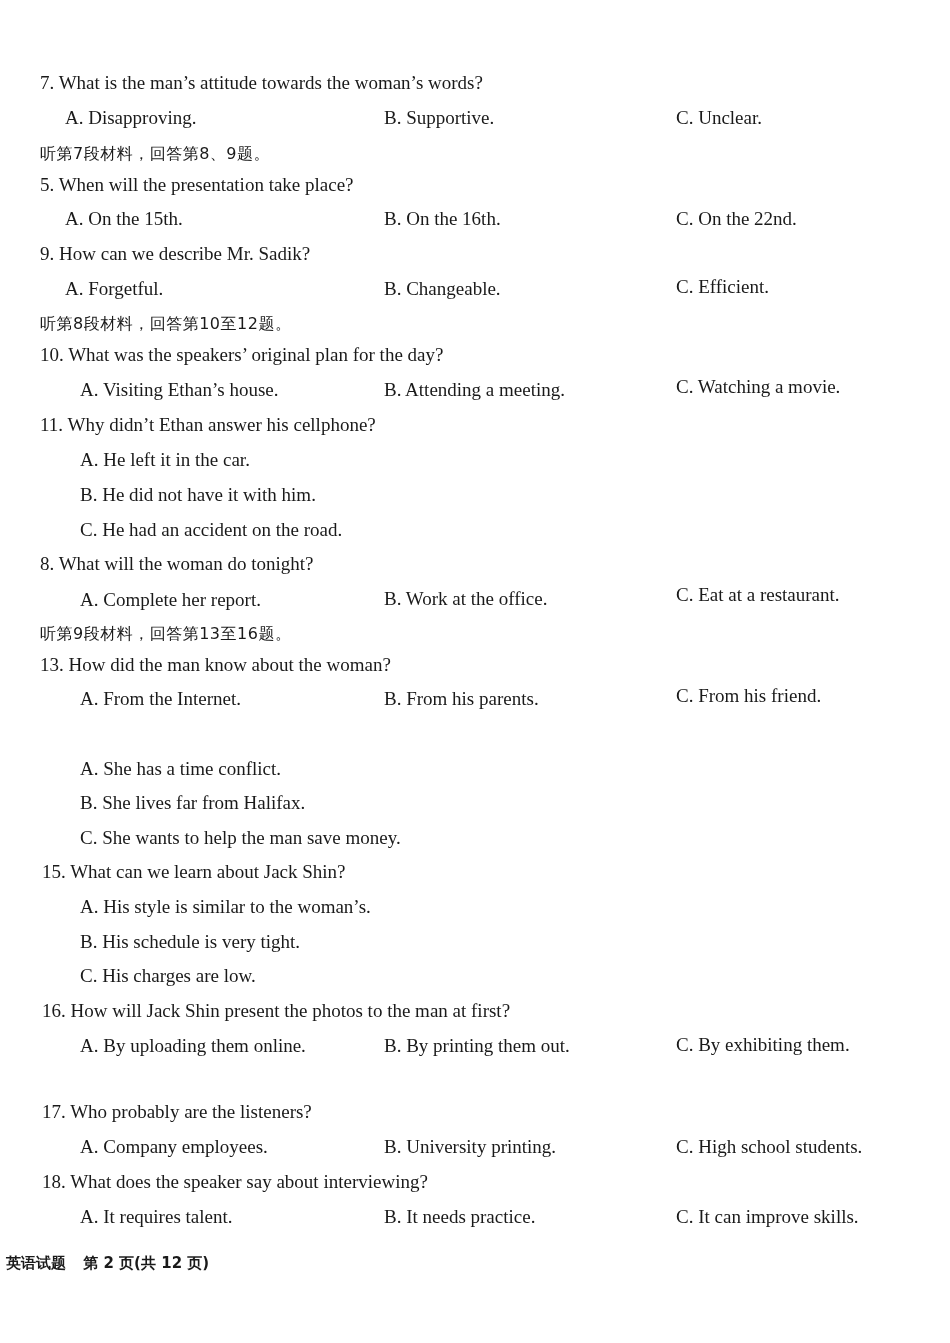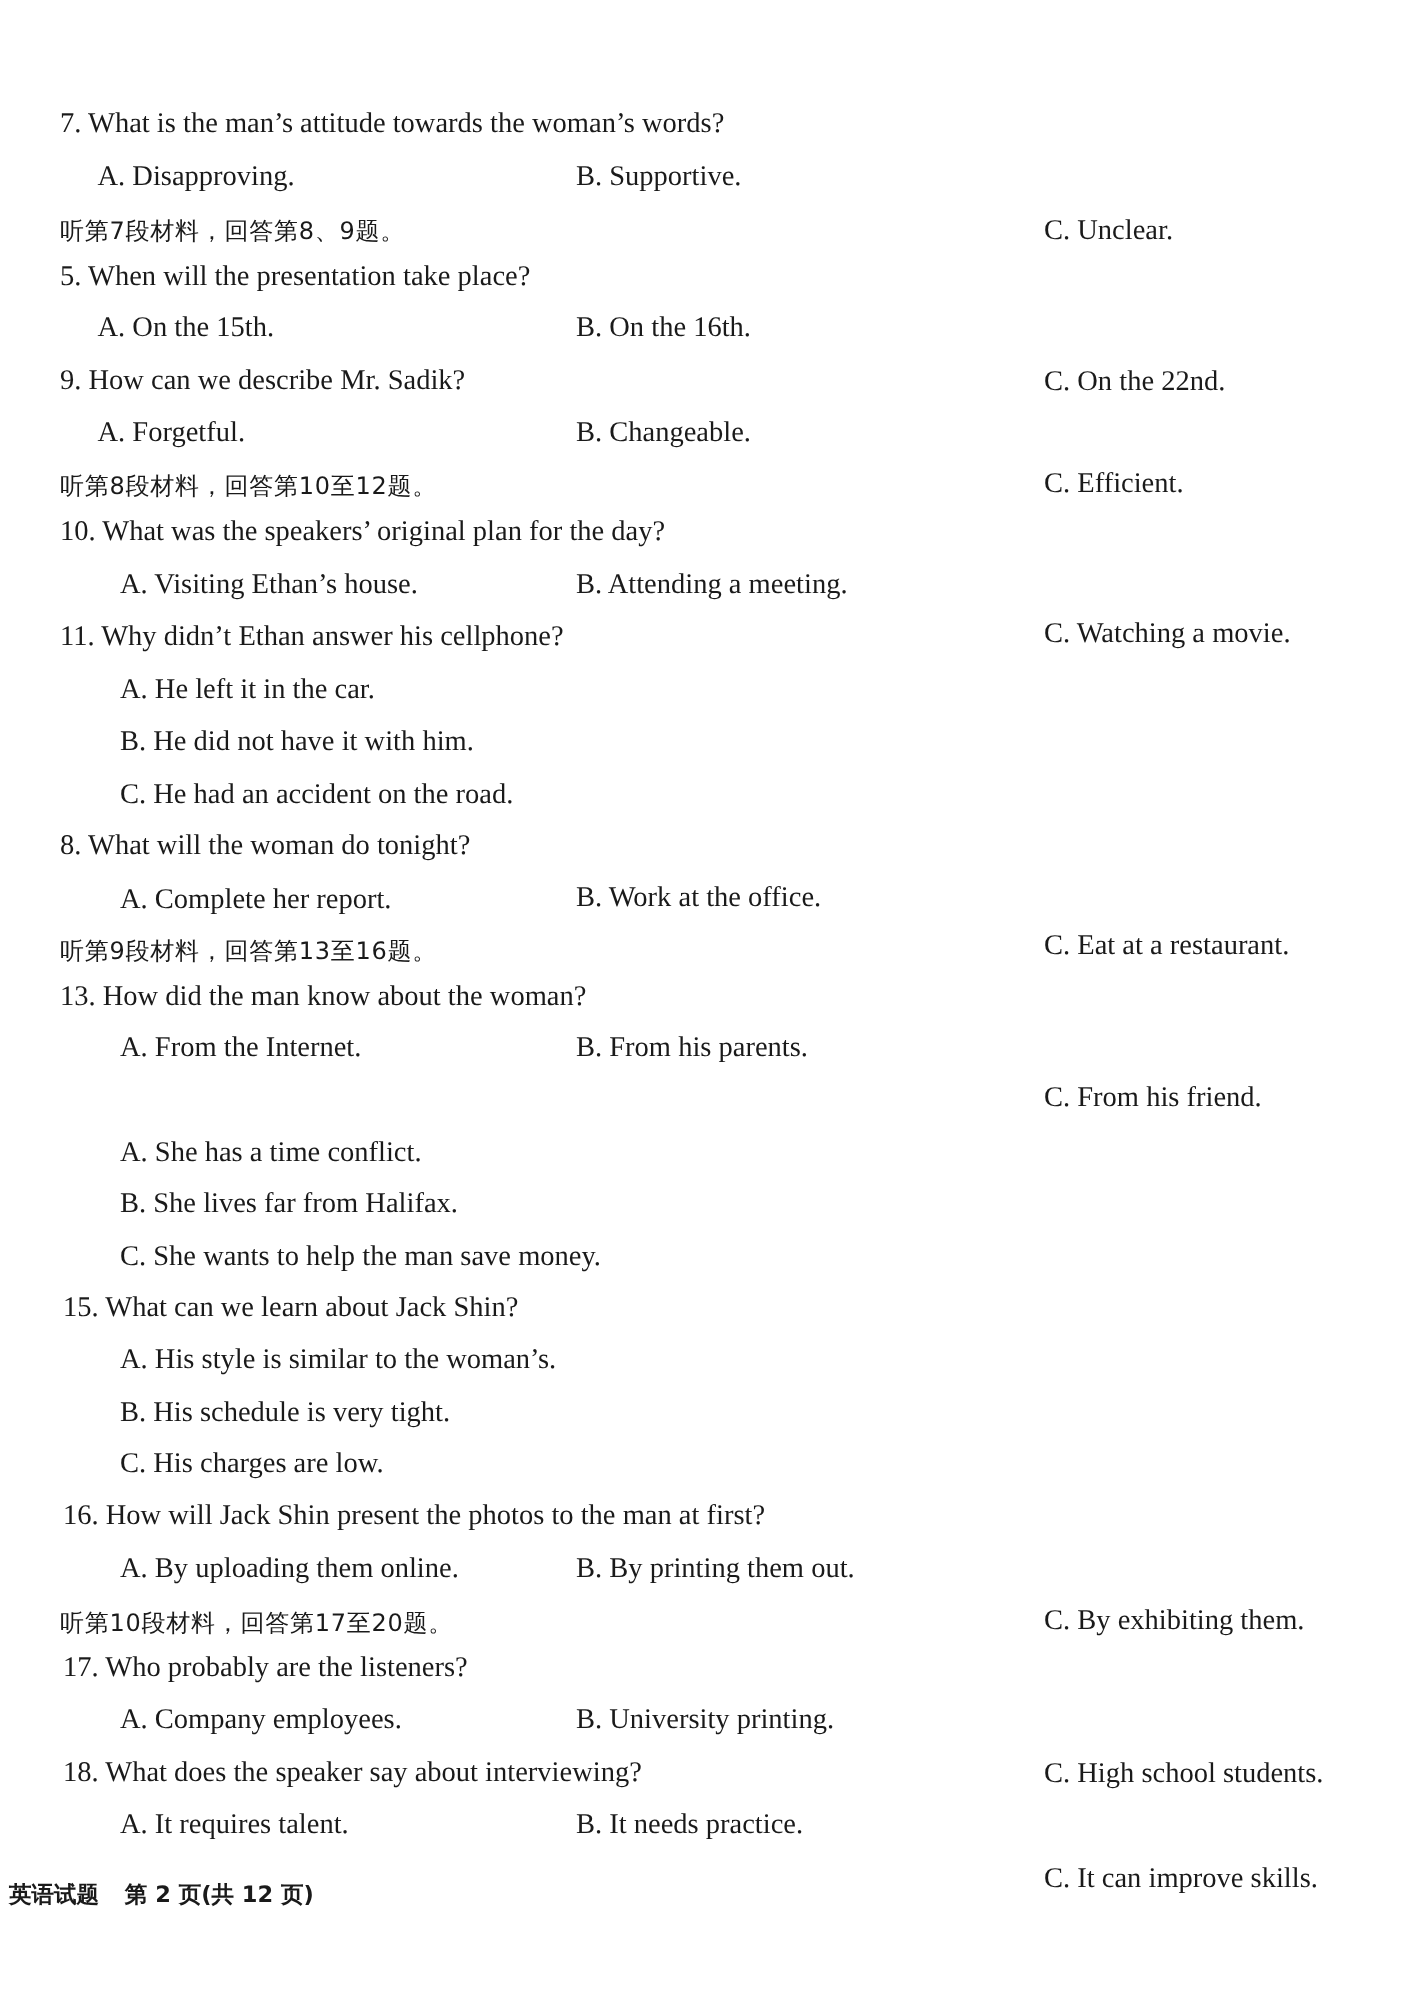--- a/index.html
+++ b/index.html
@@ -7,21 +7,21 @@
     width:950px; height:1343px; background:#ffffff; position:relative; overflow:hidden;
     font-family:"Liberation Serif", "DejaVu Serif", serif; color:#1a1a1a;
   }
   .page { position:absolute; left:0; top:0; width:950px; height:1343px;padding-left:24px; }
   .line { position:absolute; white-space:nowrap; font-size:19px; line-height:24px; }
   .q { left:40px; }
   .q2 { left:42px; }
   .opt-a { left:65px; }
   .opt-a2 { left:80px; }
   .opt-b { left:384px; }
-  .opt-c { left:696px;margin-top:36px; }
+  .opt-c { left:676px; }
   .sec { left:40px; font-family:"DejaVu Sans", sans-serif; font-size:16px; letter-spacing:0.5px; }
   .footer { left:0; width:950px; text-align:left; font-family:"DejaVu Sans", sans-serif; font-size:15px; font-weight:bold; }
   .footer span { margin:0 6px; }
 </style>
 </head>
 <body>
 
 <div class="page">
 
   <div class="line q" style="top:71px">7. What is the man’s attitude towards the woman’s words?</div>
@@ -72,21 +72,20 @@
   <div class="line q2" style="top:860px">15. What can we learn about Jack Shin?</div>
   <div class="line opt-a2" style="top:895px">A. His style is similar to the woman’s.</div>
   <div class="line opt-a2" style="top:930px">B. His schedule is very tight.</div>
   <div class="line opt-a2" style="top:964px">C. His charges are low.</div>
 
   <div class="line q2" style="top:999px">16. How will Jack Shin present the photos to the man at first?</div>
   <div class="line opt-a2" style="top:1034px">A. By uploading them online.</div>
   <div class="line opt-b" style="top:1034px">B. By printing them out.</div>
   <div class="line opt-c" style="top:1033px">C. By exhibiting them.</div>
 
-  <div class="line sec" style="top:1070px">听第10段材料，回答第17至20题。</div>
 
   <div class="line q2" style="top:1100px">17. Who probably are the listeners?</div>
   <div class="line opt-a2" style="top:1135px">A. Company employees.</div>
   <div class="line opt-b" style="top:1135px">B. University printing.</div>
   <div class="line opt-c" style="top:1135px">C. High school students.</div>
 
   <div class="line q2" style="top:1170px">18. What does the speaker say about interviewing?</div>
   <div class="line opt-a2" style="top:1205px">A. It requires talent.</div>
   <div class="line opt-b" style="top:1205px">B. It needs practice.</div>
   <div class="line opt-c" style="top:1205px">C. It can improve skills.</div>

